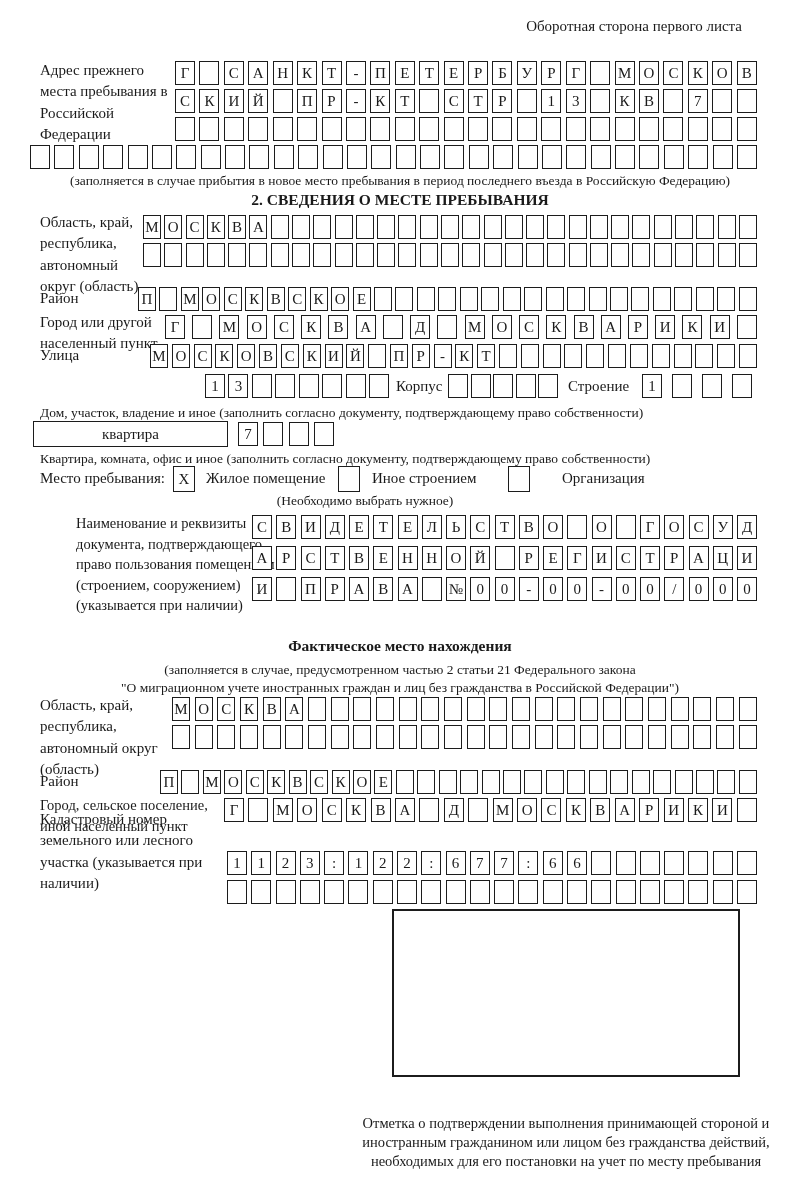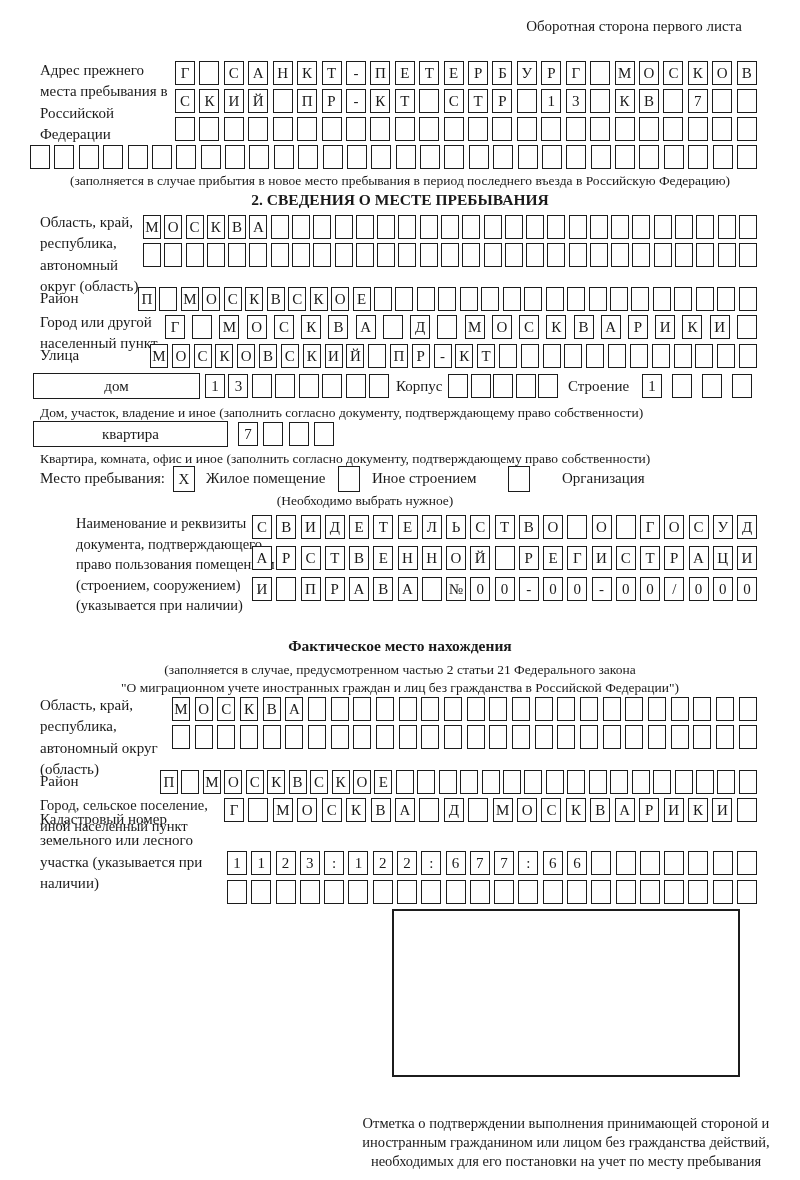--- a/index.html
+++ b/index.html
@@ -301,21 +301,20 @@
       <span class="cell"></span>
       <span class="cell"></span>
       <span class="cell"></span>
       <span class="cell"></span>
       <span class="cell"></span>
       <span class="cell"></span>
       <span class="cell"></span>
       <span class="cell"></span>
     </div>
 
-  <div class="abs typebox" style="left:33px; top:373px; width:167px;">дом</div>
   <div class="cells" style="left:205px; top:374px; width:184px;">
       <span class="cell">1</span>
       <span class="cell">3</span>
       <span class="cell"></span>
       <span class="cell"></span>
       <span class="cell"></span>
       <span class="cell"></span>
       <span class="cell"></span>
       <span class="cell"></span>
     </div>

